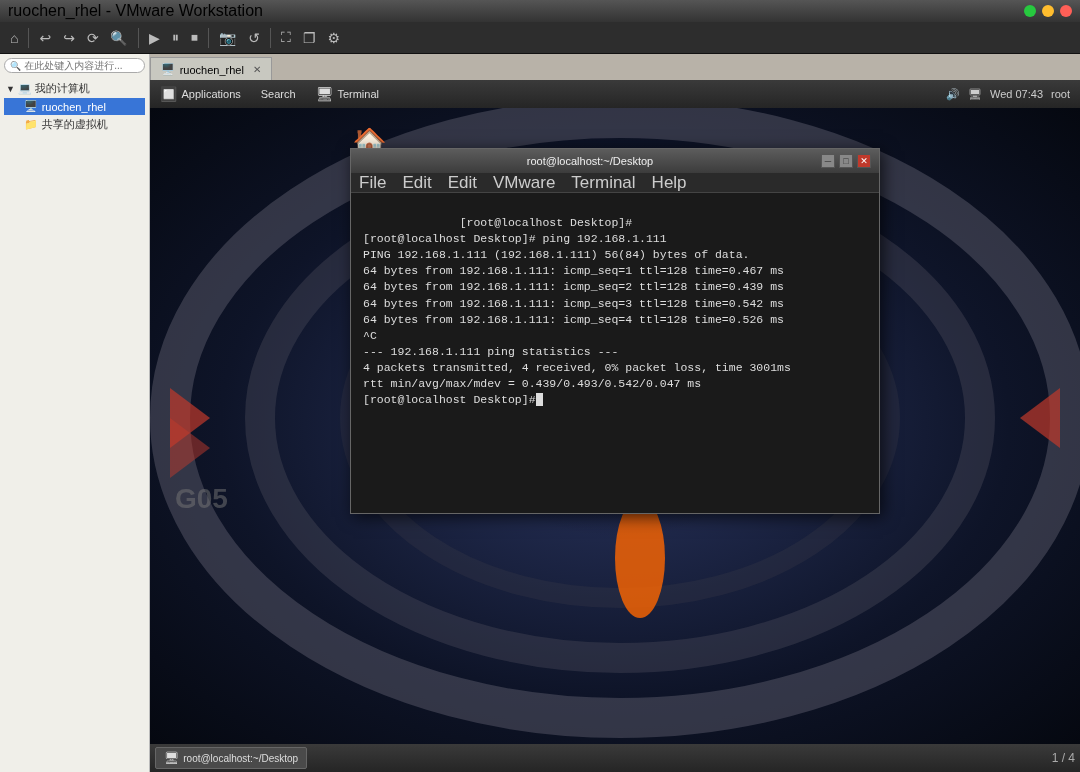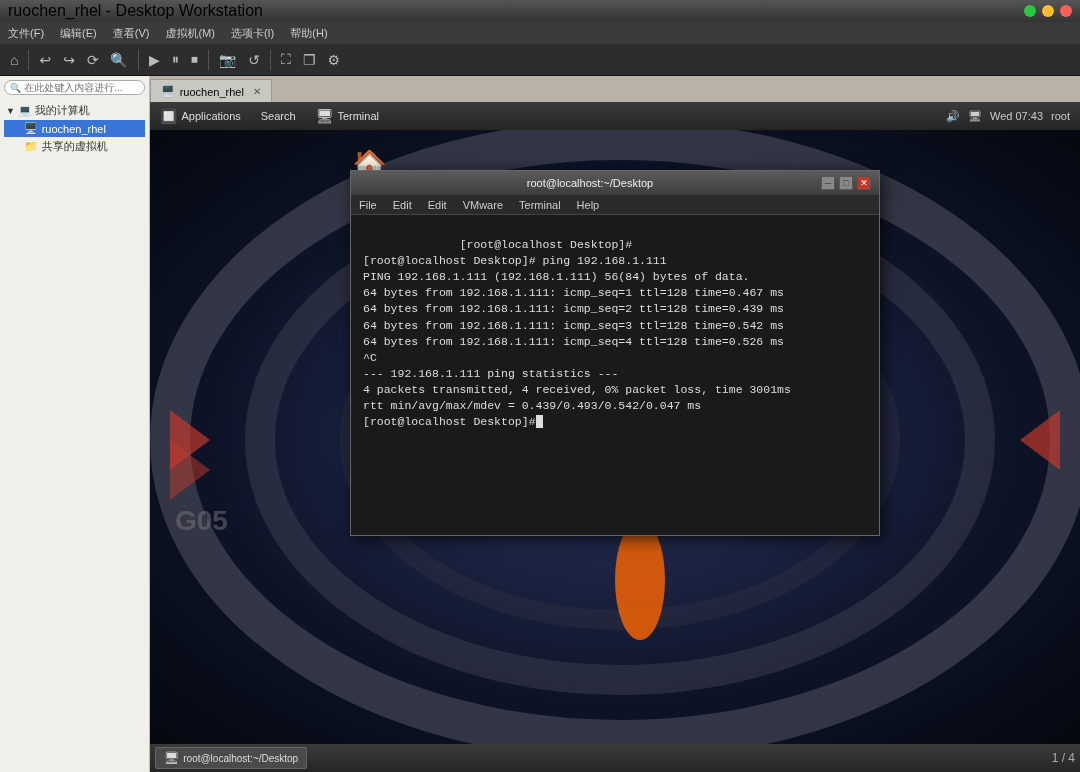--- a/index.html
+++ b/index.html
@@ -243,57 +243,49 @@
       font-size: 9px; color: #333; cursor: pointer;
     }
     #terminal-menubar {
       height: 20px;
       background: #2a2a2a;
       display: flex; align-items: center;
       gap: 0;
       border-bottom: 1px solid #444;
     }
     #terminal-menubar .tm-item {
-      color: #ccc; font-size: 11px; padding: 0 8px; height: 100%;
+      color: #ccc; font-size: 17px; padding: 0 8px; height: 100%;
       display: flex; align-items: center; cursor: pointer;
     }
     #terminal-body {
       background: #1a1a1a;
       padding: 6px 12px;
       font-family: 'Courier New', monospace;
       font-size: 11.5px;
       color: #dddddd;
       min-height: 320px;
       white-space: pre-wrap;
       line-height: 1.4;
     }
     #terminal-body .cursor { display: inline-block; width: 7px; height: 13px; background: #ddd; vertical-align: text-bottom; }
   </style>
 </head>
 <body>
 
 <div id="vmware-wrap">
 
   <div id="vm-titlebar">
-    <span>ruochen_rhel - Desktop Workstation</span>
+    <span>ruochen_rhel - VMware Workstation</span>
     <div class="vm-controls">
       <span class="vm-btn" style="background:#27c93f;"></span>
       <span class="vm-btn" style="background:#ffbd2e;"></span>
       <span class="vm-btn" style="background:#ff5f57;"></span>
     </div>
   </div>
 
-  <div id="vm-menu">
-    <div class="vm-mi">文件(F)</div>
-    <div class="vm-mi">编辑(E)</div>
-    <div class="vm-mi">查看(V)</div>
-    <div class="vm-mi">虚拟机(M)</div>
-    <div class="vm-mi">选项卡(I)</div>
-    <div class="vm-mi">帮助(H)</div>
-  </div>
 
   <div id="vm-toolbar">
 
     <div class="vt-btn">⌂</div>
     <div class="vt-sep"></div>
     <div class="vt-btn">↩</div>
     <div class="vt-btn">↪</div>
     <div class="vt-btn">⟳</div>
     <div class="vt-btn">🔍</div>
     <div class="vt-sep"></div>

